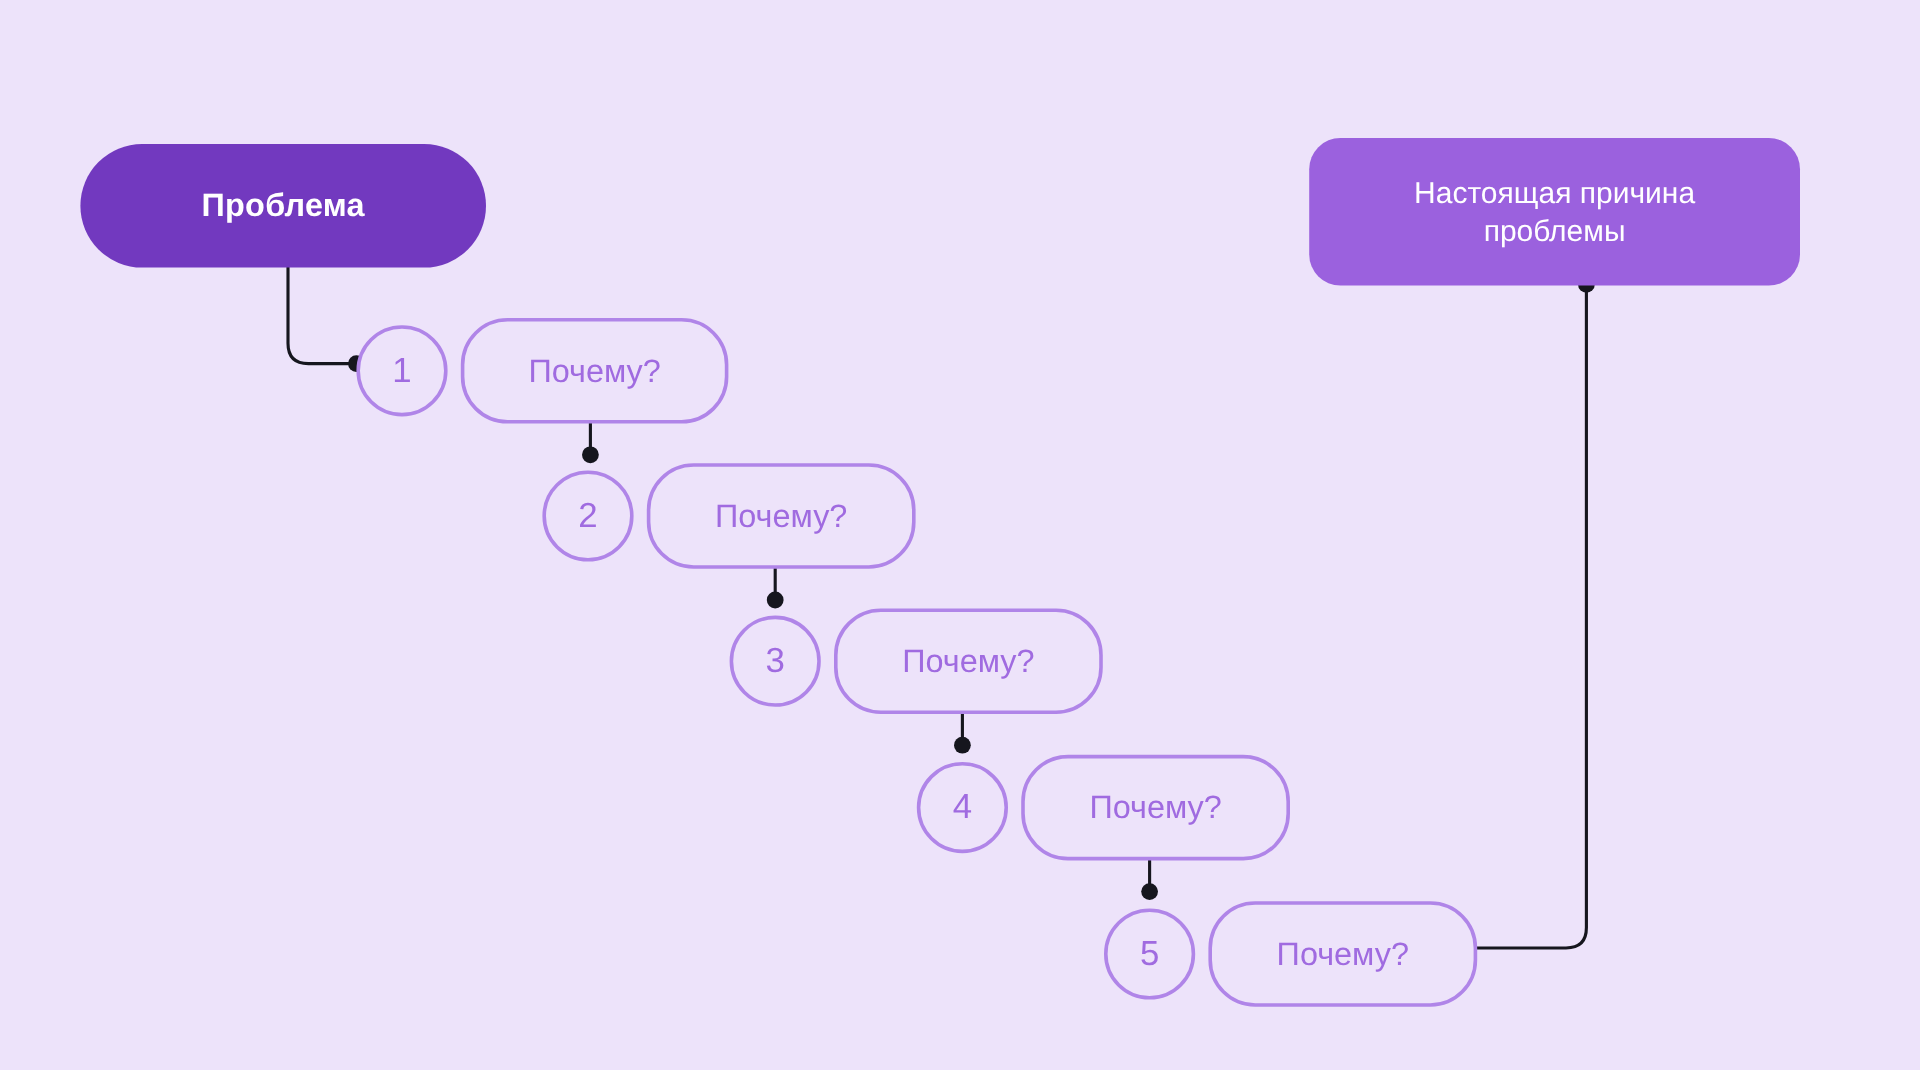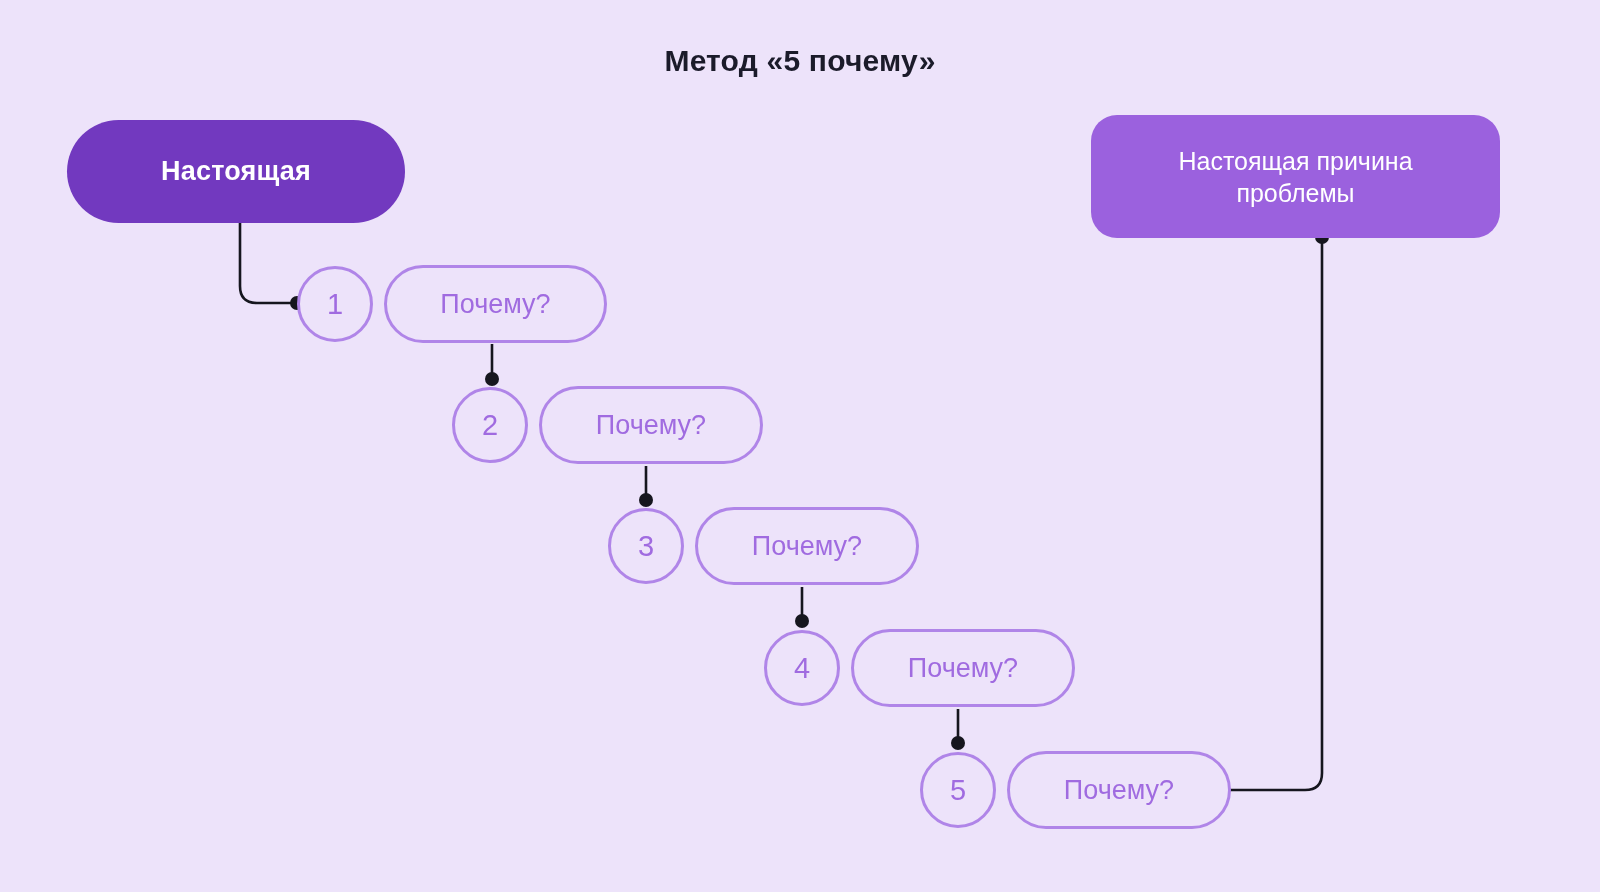--- a/index.html
+++ b/index.html
@@ -105,21 +105,21 @@
     position: relative;
     z-index: 2;
   }
   .step-circle .num {
     color: #a06be0;
     font-size: 29px;
     font-weight: normal;
     line-height: 1;
   }
   .step-pill {
-    height: 78px;
+    height: 88px;
     border-radius: 39px;
     border: 3.5px solid #b085e8;
     background: #ede3fa;
     display: flex;
     align-items: center;
     justify-content: center;
     box-sizing: border-box;
     margin-left: 11px;
     position: relative;
     z-index: 1;
@@ -130,21 +130,20 @@
     font-size: 27px;
     font-weight: normal;
     white-space: nowrap;
   }
 </style>
 </head>
 <body>
 
 <div id="canvas">
 
-  <div class="title">Метод «5 почему»</div>
 
   <svg class="connectors" viewBox="0 0 1600 892" width="1600" height="892">
 
     <path d="M240,222 L240,286 Q240,303 257,303 L293,303" fill="none" stroke="#16161e" stroke-width="2.6"></path>
     <circle cx="297" cy="303" r="7" fill="#16161e"></circle>
 
     <path d="M492,344 L492,376" fill="none" stroke="#16161e" stroke-width="2.6"></path>
     <circle cx="492" cy="379" r="7" fill="#16161e"></circle>
 
     <path d="M646,466 L646,497" fill="none" stroke="#16161e" stroke-width="2.6"></path>
@@ -154,21 +153,21 @@
     <circle cx="802" cy="621" r="7" fill="#16161e"></circle>
 
     <path d="M958,709 L958,740" fill="none" stroke="#16161e" stroke-width="2.6"></path>
     <circle cx="958" cy="743" r="7" fill="#16161e"></circle>
 
     <path d="M1228,790 L1305,790 Q1322,790 1322,773 L1322,241" fill="none" stroke="#16161e" stroke-width="2.6"></path>
     <circle cx="1322" cy="237" r="7" fill="#16161e"></circle>
   </svg>
 
   <div class="problem-box">
-    <span class="label">Настоящая</span>
+    <span class="label">Проблема</span>
   </div>
 
   <div class="cause-box">
     <span class="label">Настоящая причина проблемы</span>
   </div>
 
   <div class="step" style="left:297px; top:265px;">
     <div class="step-circle">
       <span class="num">1</span>
     </div>

